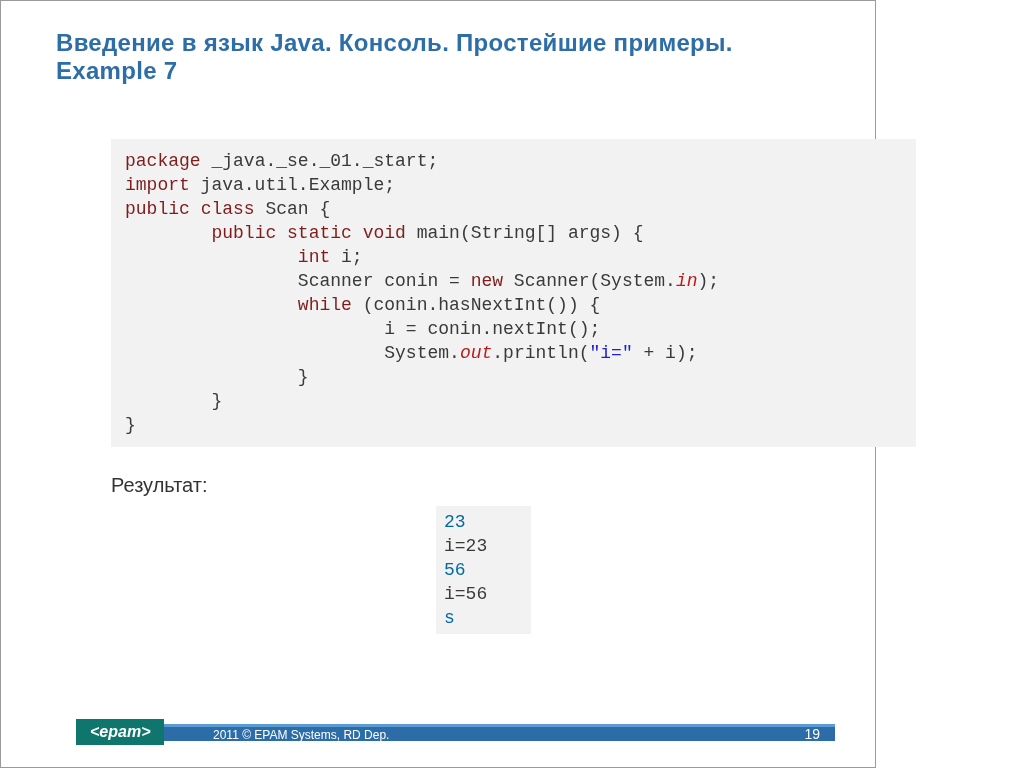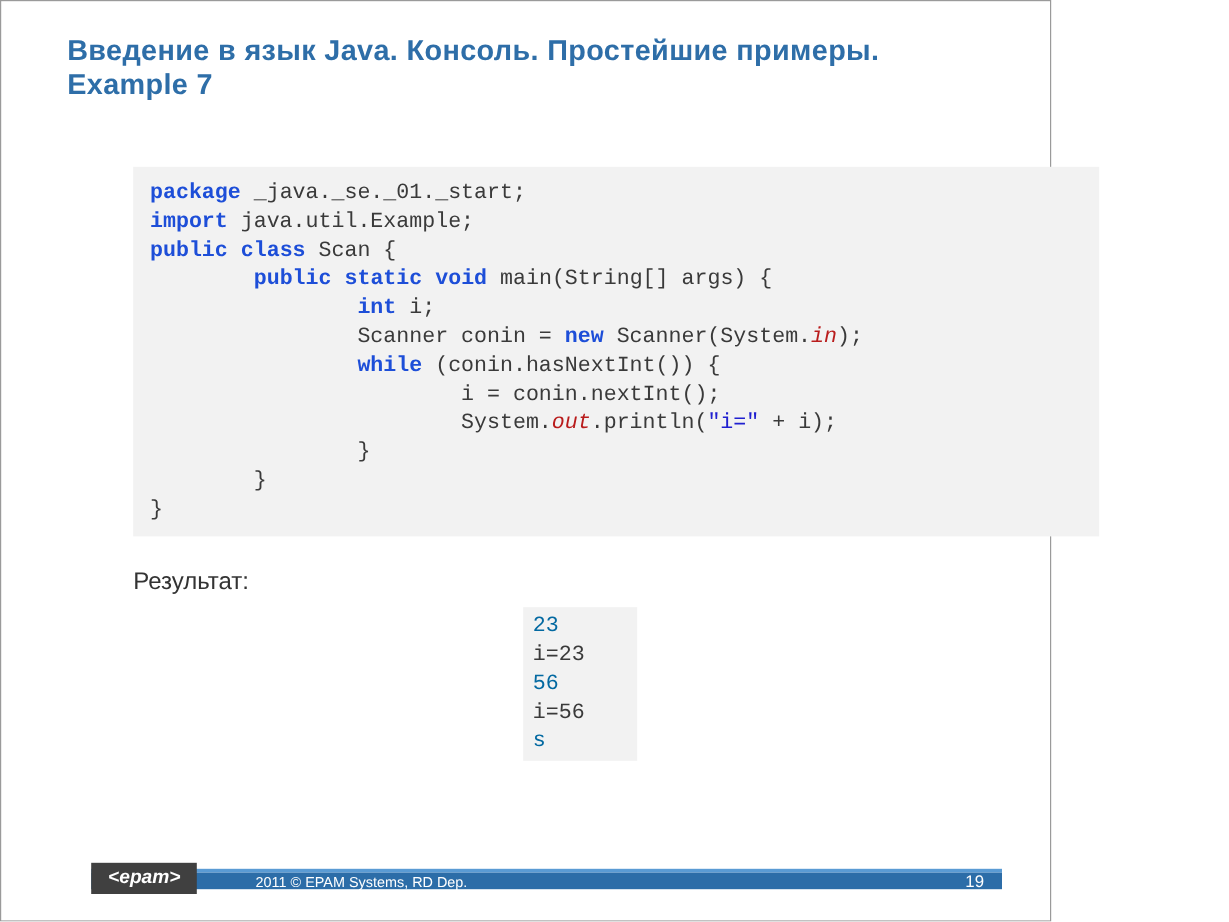--- a/index.html
+++ b/index.html
@@ -35,21 +35,21 @@
     width: 805px;
     background: #f2f2f2;
     padding: 10px 14px 10px 14px;
     box-sizing: border-box;
     font-family: "Courier New", Courier, monospace;
     font-size: 18px;
     line-height: 24px;
     white-space: pre;
     color: #3a3a3a;
   }
-  .kw   { color: #1d4ed8; font-weight: bold; }
+  .kw   { color: #7f1d1d; font-weight: normal; }
   .field{ color: #b91c1c; font-style: italic; }
   .str  { color: #2020d0; }
   .result-label {
     position: absolute;
     top: 473px;
     left: 110px;
     font-size: 20px;
     color: #333333;
   }
   .output-block {
@@ -87,21 +87,21 @@
     position: absolute;
     left: 0; right: 0; top: -3px; height: 3px;
     background: #5a9bd4;
   }
   .logo {
     position: absolute;
     left: 75px;
     top: 0;
     height: 26px;
     padding: 0 14px;
-    background: #404040;
+    background: #0f766e;
     color: #ffffff;
     font-family: Arial, sans-serif;
     font-size: 16px;
     font-weight: bold;
     font-style: italic;
     display: flex;
     align-items: center;
   }
   .copyright {
     position: absolute;

